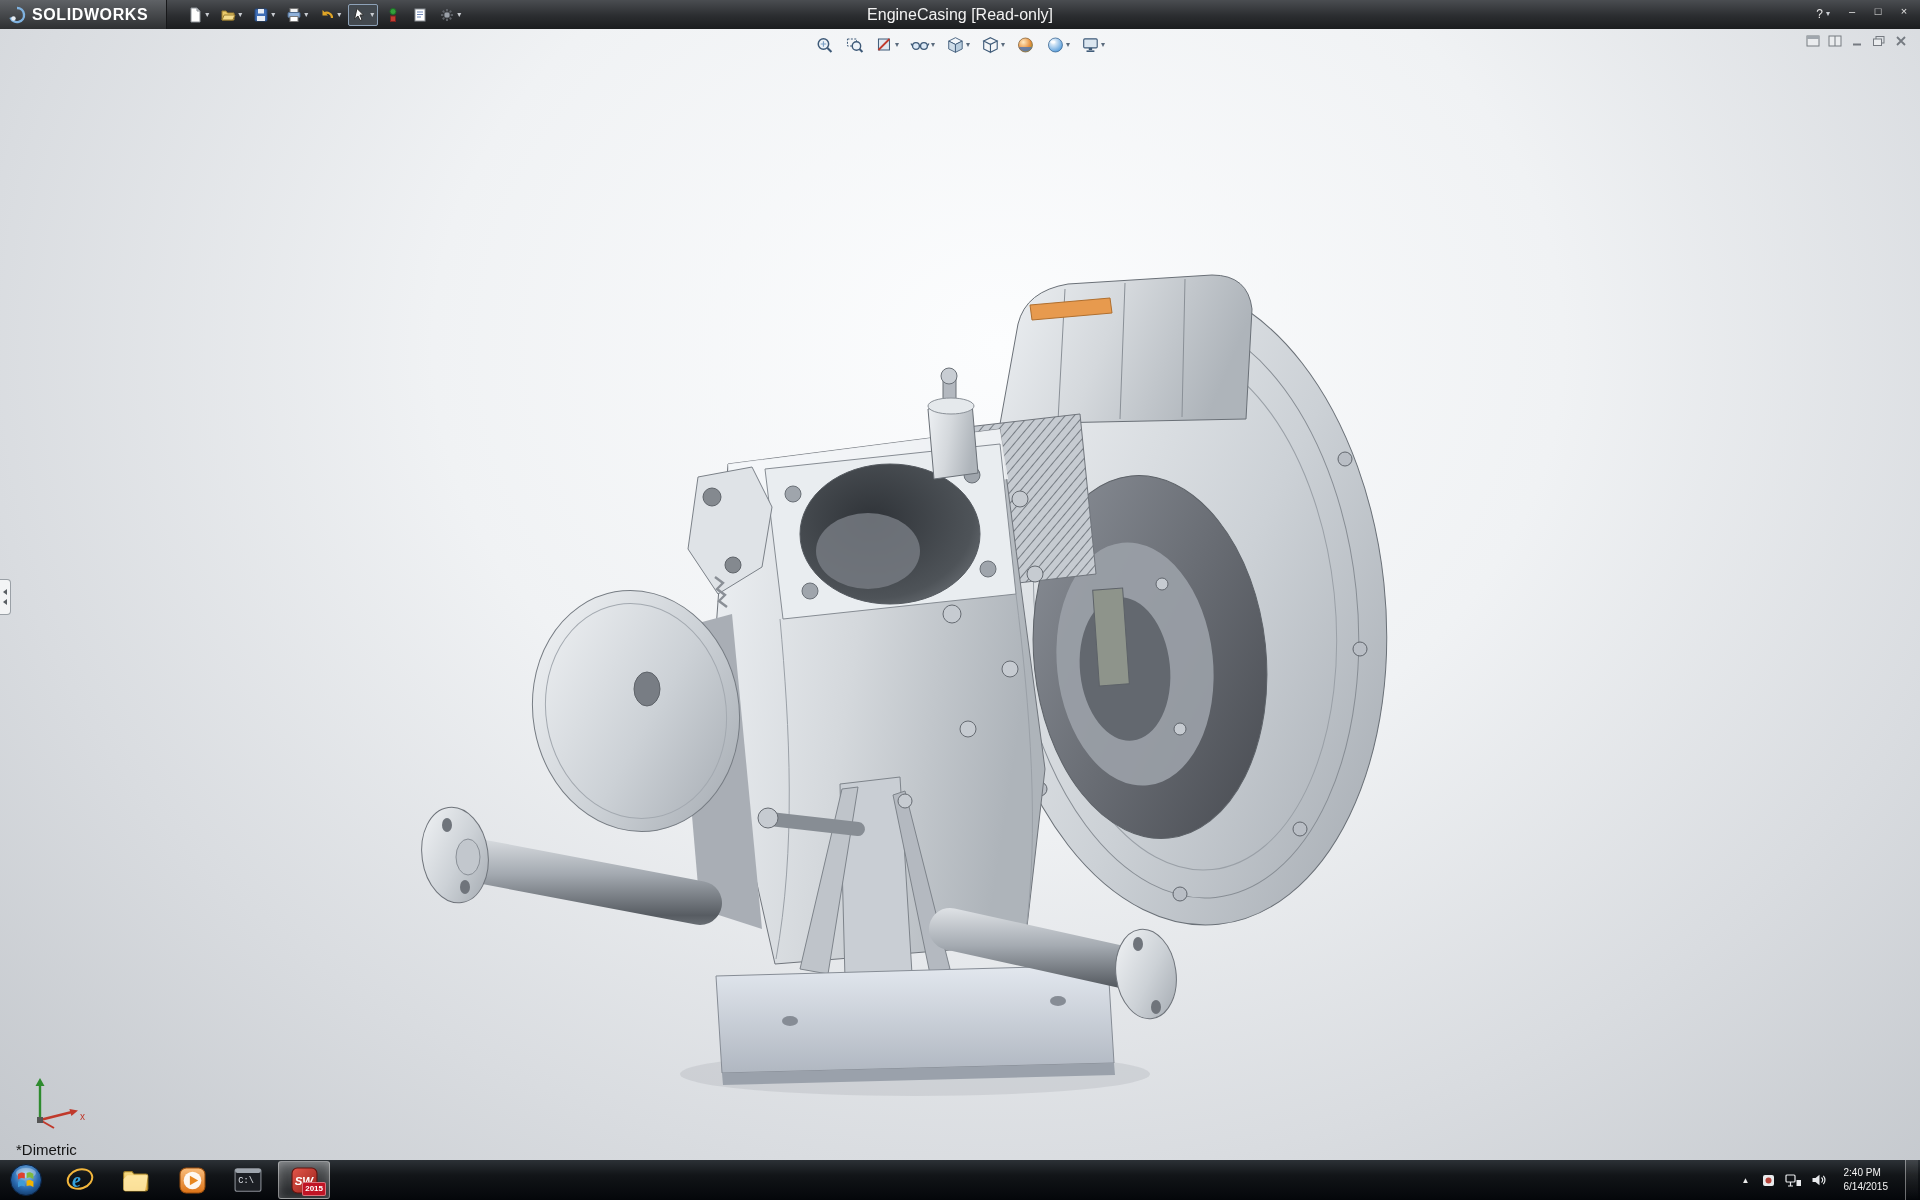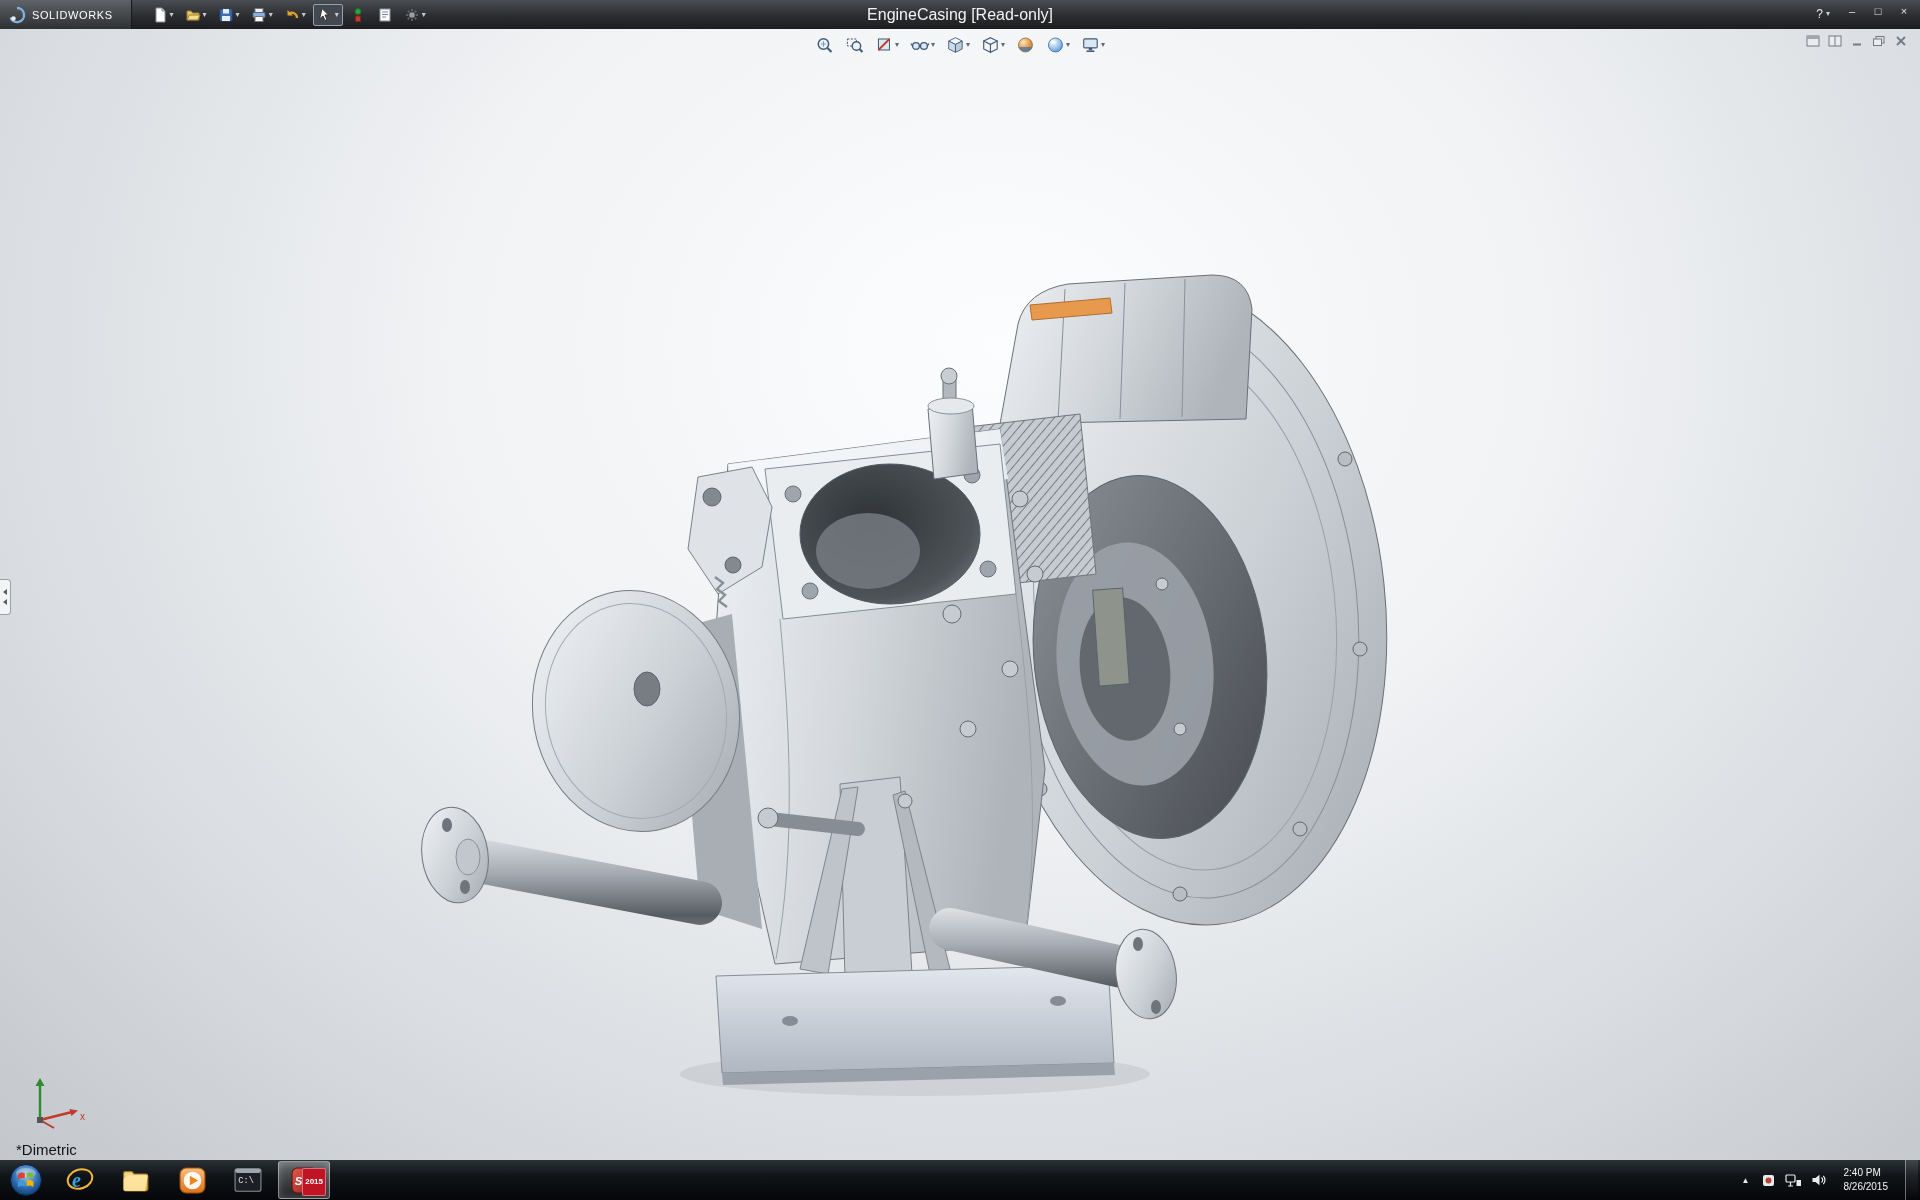--- a/index.html
+++ b/index.html
@@ -5,21 +5,21 @@
   *{margin:0;padding:0;box-sizing:border-box}
   html,body{width:1920px;height:1200px;overflow:hidden;font-family:"Liberation Sans",sans-serif;background:#000}
   .screen{position:relative;width:1920px;height:1200px;overflow:hidden}
 
   
   .titlebar{position:absolute;top:0;left:0;right:0;height:29px;
     background:linear-gradient(#4a4d51,#2b2d30 55%,#1b1d1f);
     display:flex;align-items:center;color:#fff;z-index:30}
   .brand{display:flex;align-items:center;gap:6px;padding:0 18px 0 8px;height:100%;
     background:linear-gradient(#5f6266,#2e3032);border-right:1px solid #17181a}
-  .brand-text{font-size:11px;font-weight:normal;letter-spacing:.6px}
+  .brand-text{font-size:16px;font-weight:bold;letter-spacing:.6px}
   .tb-tools{display:flex;align-items:center;gap:3px;margin-left:16px}
   .tb-btn{display:flex;align-items:center;gap:2px;padding:2px 3px;border-radius:2px;border:1px solid transparent;cursor:default}
   .tb-btn.selected{border-color:#8ea2b8;background:#43494f}
   .dd{font-size:8px;color:#c9cdd2;line-height:8px}
   .tb-title{position:absolute;left:50%;transform:translateX(-50%);font-size:16px;color:#f2f2f2;white-space:nowrap}
   .tb-right{margin-left:auto;display:flex;align-items:flex-start;height:100%}
   .help-btn{display:flex;align-items:center;gap:3px;padding:7px 10px;font-size:12px;color:#e8e8e8}
   .win-ctrls{display:flex;align-items:flex-start;padding-top:3px;padding-right:4px;gap:2px}
   .win-ctrl{width:24px;height:16px;display:flex;align-items:center;justify-content:center;
     font-size:11px;line-height:11px;color:#e4e4e4;border-radius:2px}
@@ -48,21 +48,21 @@
   
   .taskbar{position:absolute;left:0;right:0;bottom:0;height:40px;
     background:linear-gradient(#2c3136,#121518 38%,#04060a);
     display:flex;align-items:center;color:#fff;z-index:30}
   .start-btn{width:52px;height:40px;display:flex;align-items:center;justify-content:center;cursor:default}
   .task-icon{position:relative;width:52px;height:38px;margin:1px 2px;display:flex;align-items:center;justify-content:center;
     border-radius:3px;border:1px solid transparent;cursor:default}
   .task-icon.active{background:linear-gradient(rgba(255,255,255,.30),rgba(255,255,255,.10));
     border-color:rgba(255,255,255,.45);box-shadow:inset 0 0 8px rgba(255,255,255,.25)}
   .sw-badge{position:absolute;right:3px;bottom:2px;background:#c01425;color:#fff;font-size:8px;font-weight:bold;
-    padding:8px 2px;border-radius:2px;border:1px solid #ffffff66;line-height:10px}
+    padding:1px 2px;border-radius:2px;border:1px solid #ffffff66;line-height:10px}
   .tray{margin-left:auto;display:flex;align-items:center;gap:9px;height:100%;padding-right:2px}
   .tray-expand{font-size:8px;color:#ececec;padding:0 2px}
   .tray-ic{display:flex;align-items:center;justify-content:center;cursor:default}
   .clock{text-align:left;font-size:10px;line-height:14px;color:#f4f4f4;padding:0 8px;cursor:default}
   .show-desktop{width:13px;height:40px;border-left:1px solid rgba(255,255,255,.4);
     background:linear-gradient(rgba(255,255,255,.10),rgba(255,255,255,0));cursor:default}
 </style>
 </head>
 <body>
 
@@ -537,19 +537,19 @@
         </svg>
       </span>
       <span class="tray-ic">
         <svg width="16" height="14" viewBox="0 0 16 14">
           <path d="M1.5 5v4h3l4 3.2V1.8L4.5 5z" fill="#e8eaec"></path>
           <path d="M10.5 4.5a3.6 3.6 0 0 1 0 5M12.3 2.8a6.2 6.2 0 0 1 0 8.4" stroke="#e8eaec" stroke-width="1.2" fill="none"></path>
         </svg>
       </span>
       <div class="clock">
         <div>2:40 PM</div>
-        <div>8/26/2015</div>
+        <div>6/14/2015</div>
       </div>
       <div class="show-desktop"></div>
     </div>
   </div>
 
 </div>
 
 </body></html>

